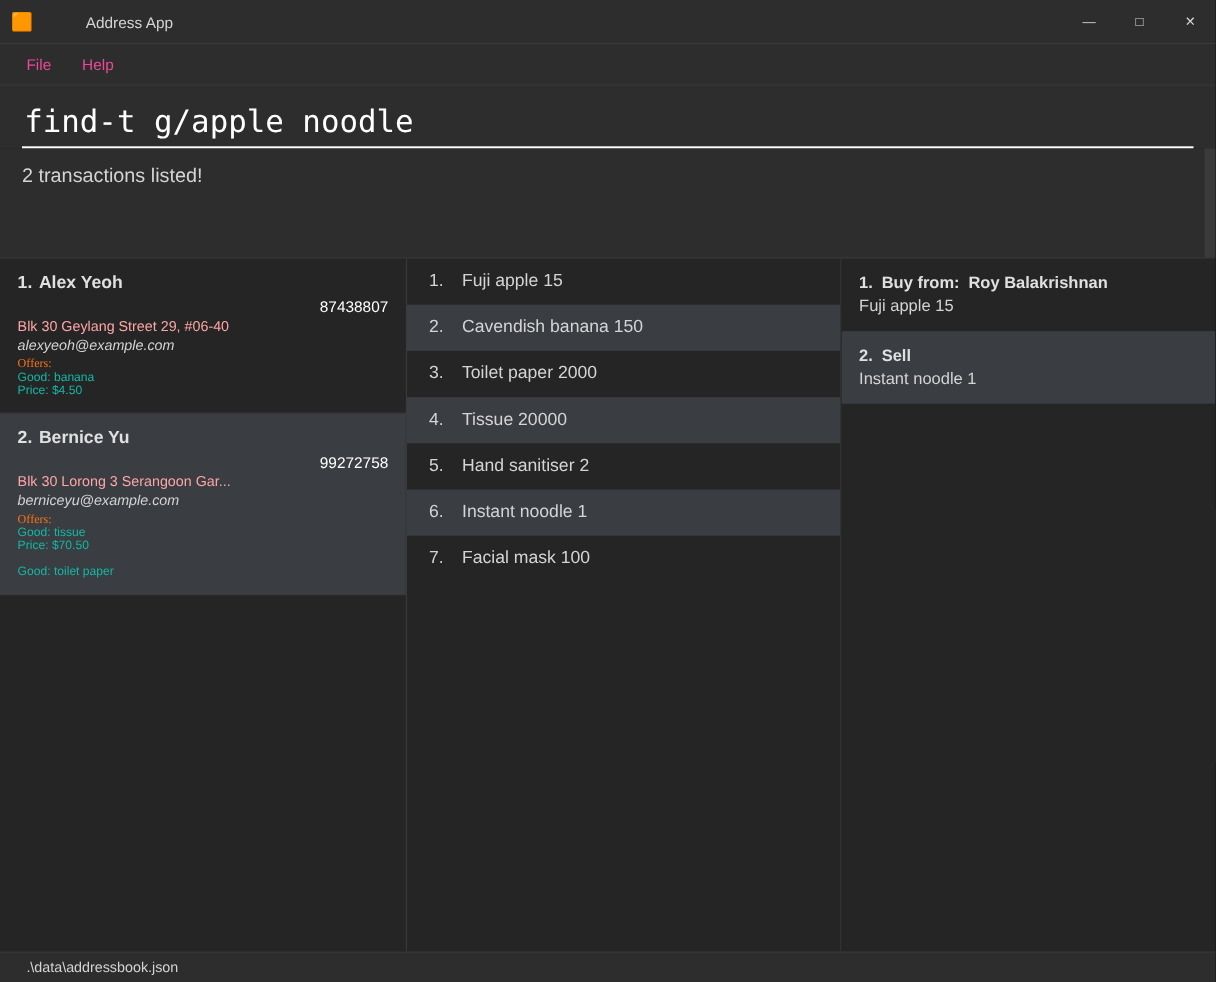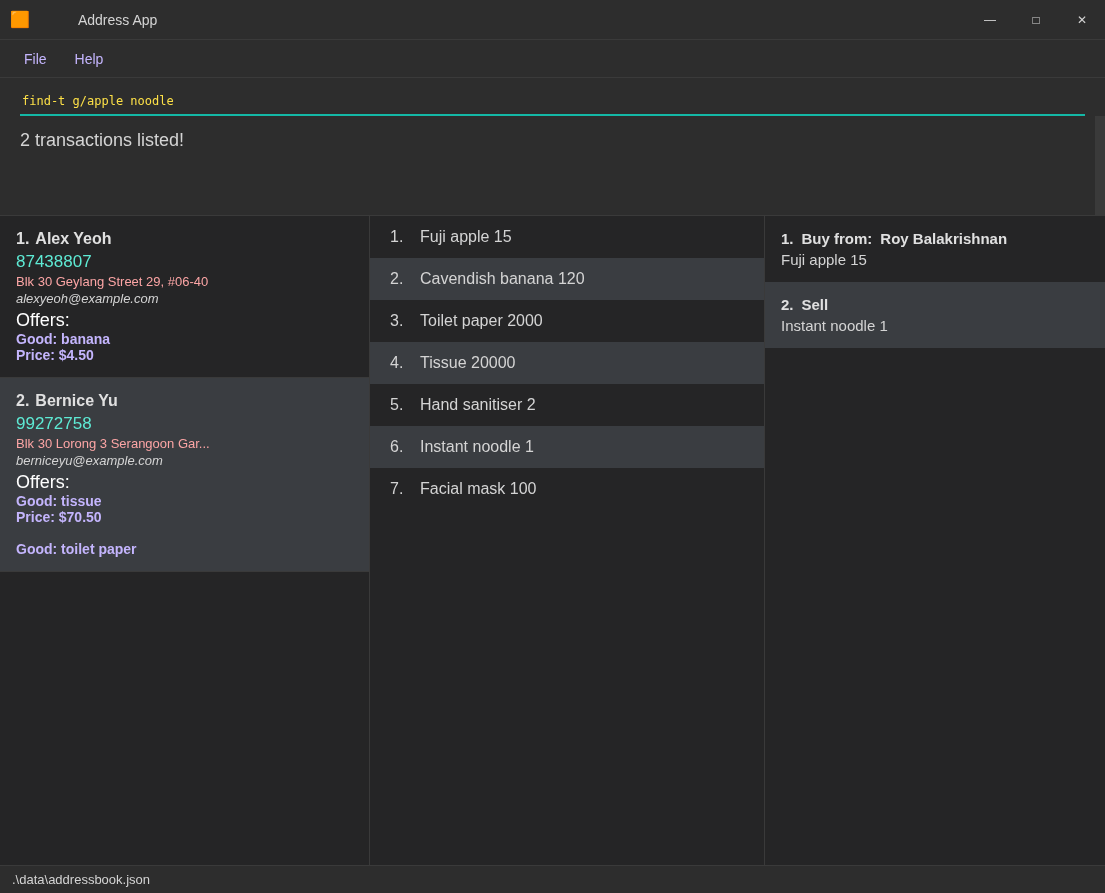--- a/index.html
+++ b/index.html
@@ -63,40 +63,40 @@
       display: flex;
       align-items: center;
       height: 38px;
       padding: 0 10px;
       flex-shrink: 0;
       border-bottom: 1px solid #3a3a3a;
     }
 
     .menu-item {
       padding: 6px 14px;
-      color: #c4b5fd;
+      color: #ec4899;
       font-size: 14px;
       cursor: pointer;
       border-radius: 4px;
     }
 
     
     .command-area {
       background: #2d2d2d;
       padding: 10px 20px 0 20px;
       flex-shrink: 0;
     }
 
     .command-input {
       width: 100%;
       background: transparent;
       border: none;
-      border-bottom: 2px solid #14b8a6;
-      color: #fde047;
-      font-size: 12px;
+      border-bottom: 2px solid #ffffff;
+      color: #ffffff;
+      font-size: 28px;
       padding: 6px 2px;
       outline: none;
       font-family: 'Consolas', monospace;
     }
 
     
     .status-area {
       background: #2d2d2d;
       padding: 14px 20px 10px 20px;
       flex-shrink: 0;
@@ -153,47 +153,49 @@
       margin-bottom: 4px;
       display: flex;
       gap: 6px;
     }
 
     .person-index {
       color: #e0e0e0;
     }
 
     .person-phone {
-      font-size: 17px;
-      color: #5eead4;
+      font-size: 14px;
+      color: #ffffff;
       margin-bottom: 2px;
+      text-align: right;
     }
 
     .person-address {
       font-size: 13px;
       color: #fca5a5;
       margin-bottom: 2px;
     }
 
     .person-email {
       font-size: 13px;
       color: #d4d4d4;
       margin-bottom: 4px;
       font-style: italic;
     }
 
     .person-offers-label {
-      font-size: 18px;
-      color: #ffffff;
+      font-size: 11px;
+      color: #f97316;
+      font-family: Liberation Serif, serif;
     }
 
     .person-offer-line {
-      font-size: 14px;
-      color: #c4b5fd;
-      font-weight: bold;
+      font-size: 11px;
+      color: #14b8a6;
+      font-weight: normal;
     }
 
     
     .goods-column {
       flex: 1;
       background: #252526;
       overflow-y: auto;
       border-right: 1px solid #3a3a3a;
     }
 
@@ -244,21 +246,21 @@
     .transaction-item-good {
       font-size: 15px;
       color: #d4d4d4;
       padding: 0;
     }
 
     
     .status-bar {
       background: #2d2d2d;
       border-top: 1px solid #3a3a3a;
-      padding: 4px 12px;
+      padding: 4px 24px;
       font-size: 13px;
       color: #d4d4d4;
       flex-shrink: 0;
       height: 28px;
       display: flex;
       align-items: center;
     }
   </style>
 </head>
 <body>
@@ -320,21 +322,21 @@
     </div>
   </div>
 
   <div class="goods-column">
     <div class="good-item">
       <span class="good-index">1.</span>
       <span>Fuji apple 15</span>
     </div>
     <div class="good-item selected">
       <span class="good-index">2.</span>
-      <span>Cavendish banana 120</span>
+      <span>Cavendish banana 150</span>
     </div>
     <div class="good-item">
       <span class="good-index">3.</span>
       <span>Toilet paper 2000</span>
     </div>
     <div class="good-item selected">
       <span class="good-index">4.</span>
       <span>Tissue 20000</span>
     </div>
     <div class="good-item">

